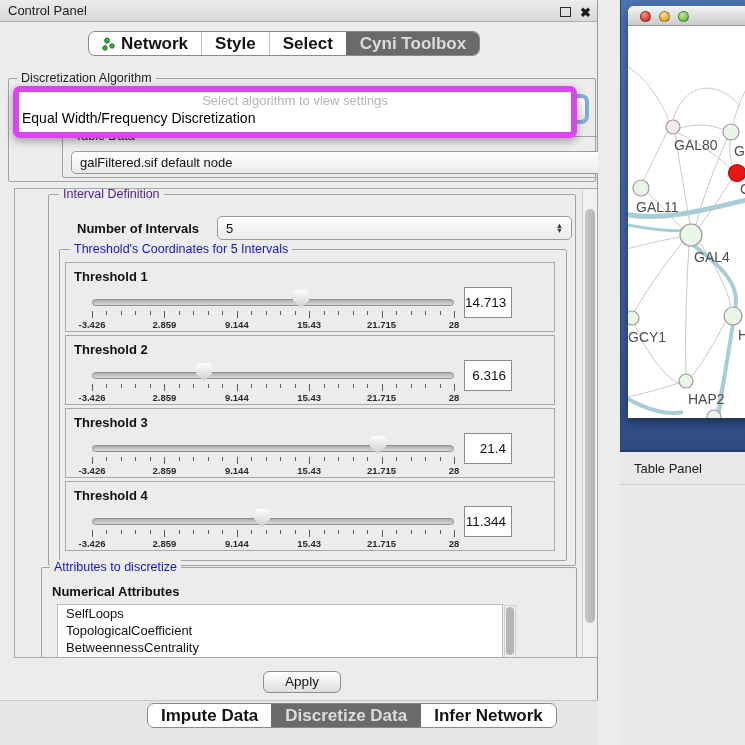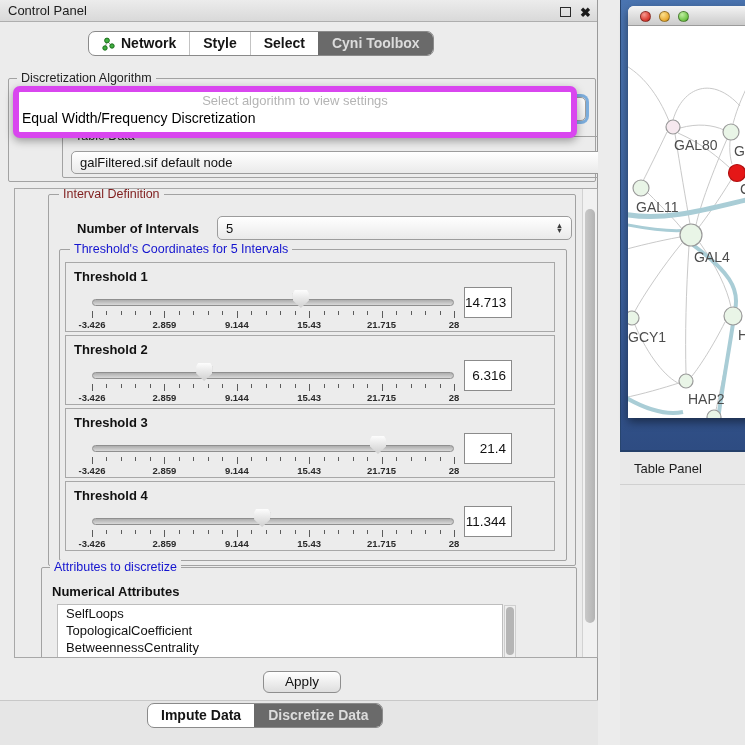--- a/index.html
+++ b/index.html
@@ -14,30 +14,30 @@
 
   
   #control-panel { left:0; top:0; width:598px; height:745px; background:#ececec; border-right:1px solid #9a9a9a; }
   #cp-titlebar { left:0; top:0; width:100%; height:22px;
     background:linear-gradient(#ececec,#d9d9d9); border-bottom:1px solid #aeaeae;
     line-height:22px; padding-left:8px; font-size:13px; color:#1c1c1c; }
   #float-icon { right:26px; top:7px; width:11px; height:10px; border:1.5px solid #2b2b2b; background:transparent; }
   #close-icon { right:6px; top:2px; font-size:13px; font-weight:bold; color:#1b1b1b; }
 
   .tabgroup { display:inline-flex; border:1px solid #8a8a8a; border-radius:7px; overflow:hidden; background:#fff; height:25px; }
-  .tab { padding:0 13px; line-height:23px; font-size:14px; font-weight:700; color:#141414; border-left:1px solid #c3c3c3; white-space:nowrap; display:flex; align-items:center; }
+  .tab { padding:0 13px; line-height:23px; font-size:17px; font-weight:700; color:#141414; border-left:1px solid #c3c3c3; white-space:nowrap; display:flex; align-items:center; }
   .tab:first-child { border-left:none; }
   .tab.sel { background:#6a6a6a; color:#dcdcdc; border-left-color:#6a6a6a; }
   .tab.sel + .tab { border-left-color:#6a6a6a; }
   #top-tabs { left:88px; top:31px; }
   #bottom-tabs { left:147px; top:703px; }
 
   .gbox { border:1px solid #a2a2a2; border-radius:2px; }
   .gtitle { position:absolute; top:-8px; left:8px; background:#ececec; padding:0 4px; font-size:12.5px; white-space:nowrap; color:#222; }
-  .gtitle.green { color:#7f1d1d; }
+  .gtitle.green { color:#4c1d95; }
   .gtitle.blue { color:#1414cf; }
 
   .combo { background:linear-gradient(#ffffff,#eaeaea); border:1px solid #9c9c9c; border-radius:5px;
     display:flex; align-items:center; padding-left:8px; font-size:13px; color:#111; }
   .spinner { position:absolute; right:7px; top:50%; transform:translateY(-50%); width:9px; text-align:center; color:#3c3c3c; }
   .spinner div { font-size:7.5px; line-height:5px; }
 
   #algo-group { left:8px; top:78px; width:588px; height:104px; }
   #algo-combo { left:20px; top:97px; width:566px; height:24px;
     box-shadow:0 0 0 3px rgba(96,158,216,.8); }
@@ -375,20 +375,23 @@
   <div id="apply-button" class="abs">Apply</div>
 
   <div id="bottom-band" class="abs"></div>
   <div id="bottom-tabs" class="abs tabgroup">
     <div class="tab">
         <span>Impute Data</span>
       </div>
     <div class="tab sel">
         <span>Discretize Data</span>
       </div>
+    <div class="tab">
+        <span>Infer Network</span>
+      </div>
   </div>
 </div>
 
 <div id="gap-strip" class="abs"></div>
 <div id="desktop" class="abs"></div>
 
 <div id="net-window" class="abs">
   <div id="net-titlebar">
     <div id="light-close" class="light"></div>
     <div id="light-min" class="light"></div>

